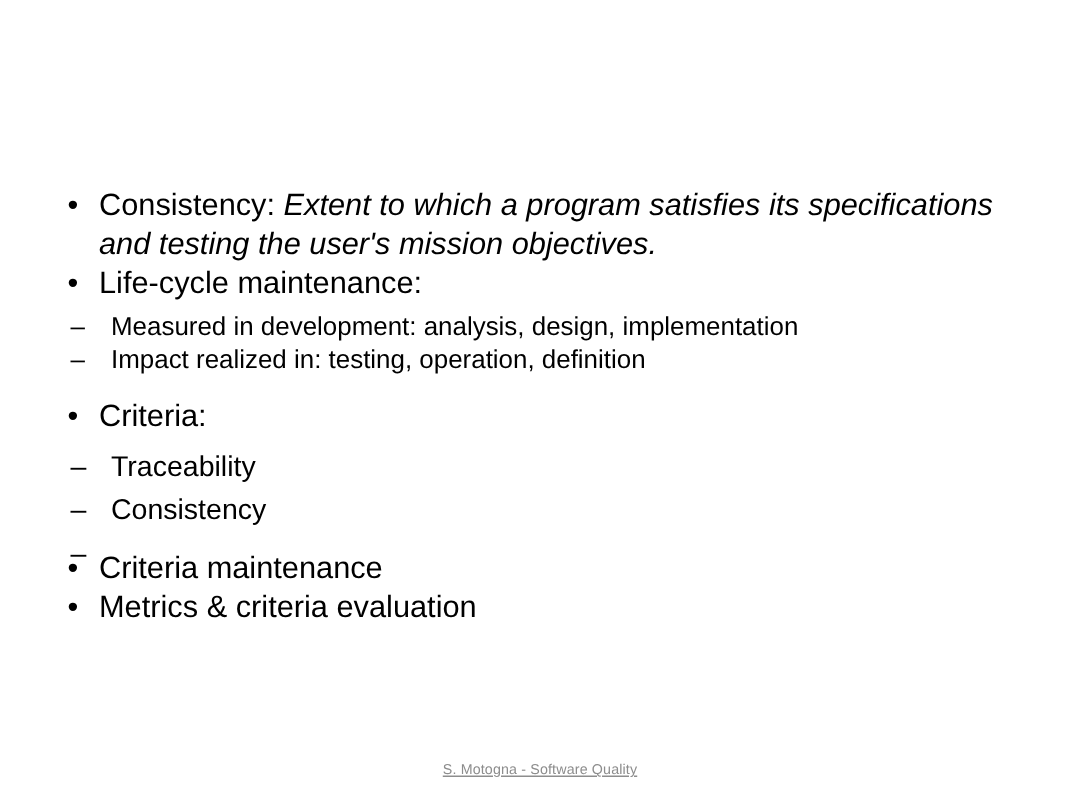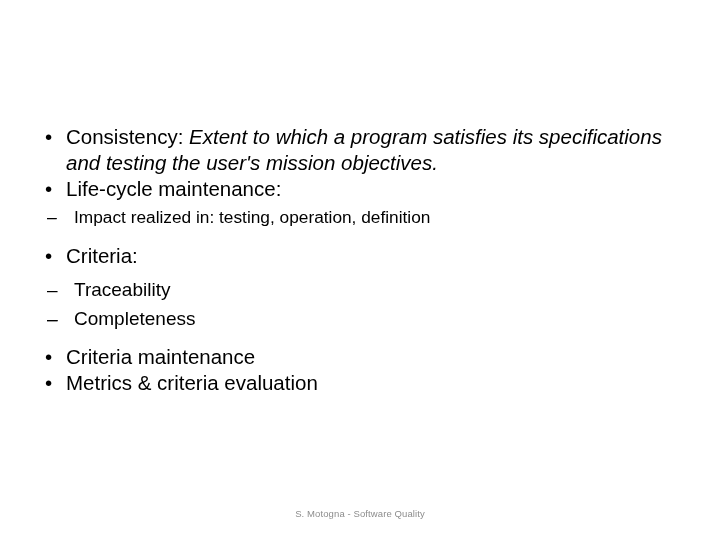--- a/index.html
+++ b/index.html
@@ -126,20 +126,21 @@
     position: absolute;
     left: 0;
     top: 508px;
     width: 720px;
     text-align: center;
     font-size: 9.5px;
     line-height: 12px;
     letter-spacing: 0.1px;
     color: #8d8d8d;
     white-space: nowrap;
+    text-decoration: underline;
   }
 </style>
 </head>
 <body>
 
 <div class="slide">
 
 
   <div class="slide-body">
     <ul class="level1">
@@ -152,20 +153,21 @@
       <li class="l1">
         <span class="b1dot">•</span>
         <span class="l1text">Life-cycle maintenance:</span>
       </li>
 
       <div class="gap-before-sub-lifecycle"></div>
 
       <ul class="level2 sub-lifecycle">
         <li class="l2">
           <span class="b2dash">–</span>
+          <span>Measured in development: analysis, design, implementation</span>
         </li>
         <li class="l2">
           <span class="b2dash">–</span>
           <span>Impact realized in: testing, operation, definition</span>
         </li>
       </ul>
 
       <div class="gap-before-criteria"></div>
 
       <li class="l1">
@@ -175,24 +177,24 @@
 
       <div class="gap-before-sub-criteria"></div>
 
       <ul class="level2 sub-criteria">
         <li class="l2">
           <span class="b2dash">–</span>
           <span>Traceability</span>
         </li>
         <li class="l2">
           <span class="b2dash">–</span>
-        </li>
-        <li class="l2">
-          <span class="b2dash">–</span>
-          <span>Completeness</span>
+          <span>Consistency</span>
+        </li>
+        <li class="l2">
+          <span class="b2dash">–</span>
         </li>
       </ul>
 
       <div class="gap-before-criteriadef"></div>
 
       <li class="l1">
         <span class="b1dot">•</span>
         <span class="l1text">Criteria maintenance</span>
       </li>
 

